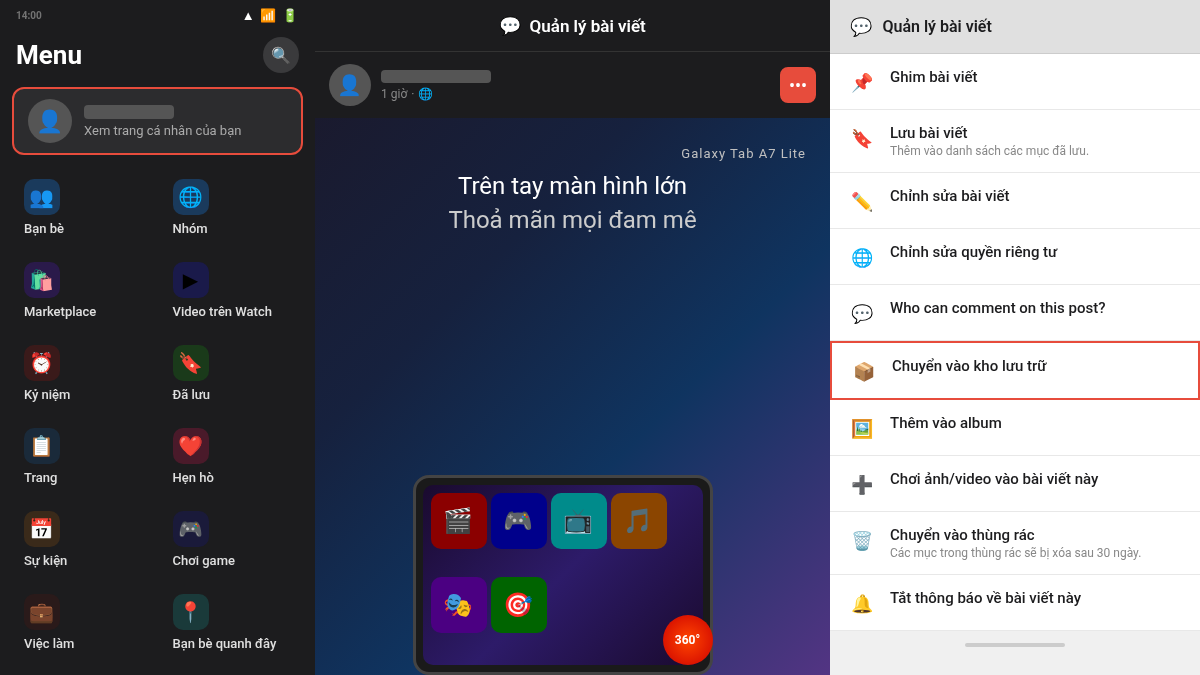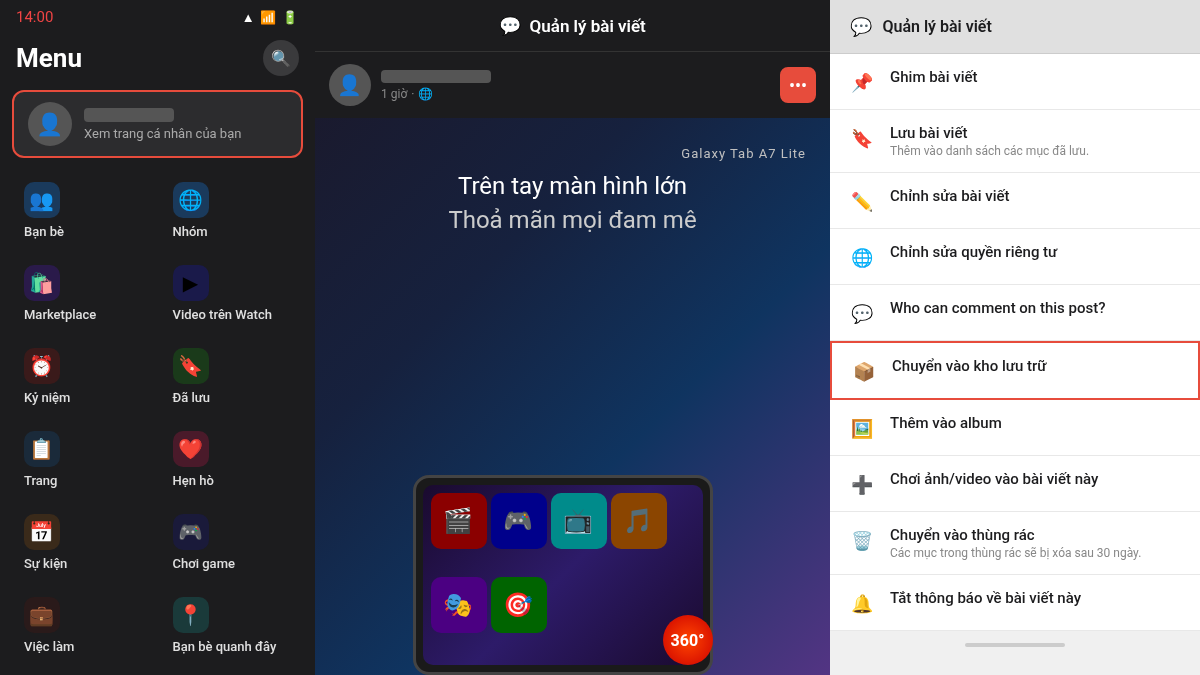--- a/index.html
+++ b/index.html
@@ -24,23 +24,23 @@
     }
 
     .status-bar {
       display: flex;
       justify-content: space-between;
       align-items: center;
       padding: 8px 16px;
       height: 36px;
     }
     .status-time {
-      color: #ef4444;
-      font-size: 15px;
-      font-weight: 400;
+      color: #737373;
+      font-size: 10px;
+      font-weight: 700;
     }
     .status-icons {
       display: flex;
       gap: 6px;
       align-items: center;
       color: #fff;
       font-size: 13px;
     }
 
     .menu-header {
@@ -343,21 +343,21 @@
       bottom: 30px;
       right: 20px;
       width: 50px;
       height: 50px;
       background: radial-gradient(circle, #ff4500, #cc0000);
       border-radius: 50%;
       display: flex;
       align-items: center;
       justify-content: center;
       color: #fff;
-      font-size: 16px;
+      font-size: 12px;
       font-weight: 700;
       z-index: 5;
     }
 
     
     .right-panel {
       width: 370px;
       height: 675px;
       background: #f0f0f0;
       display: flex;

